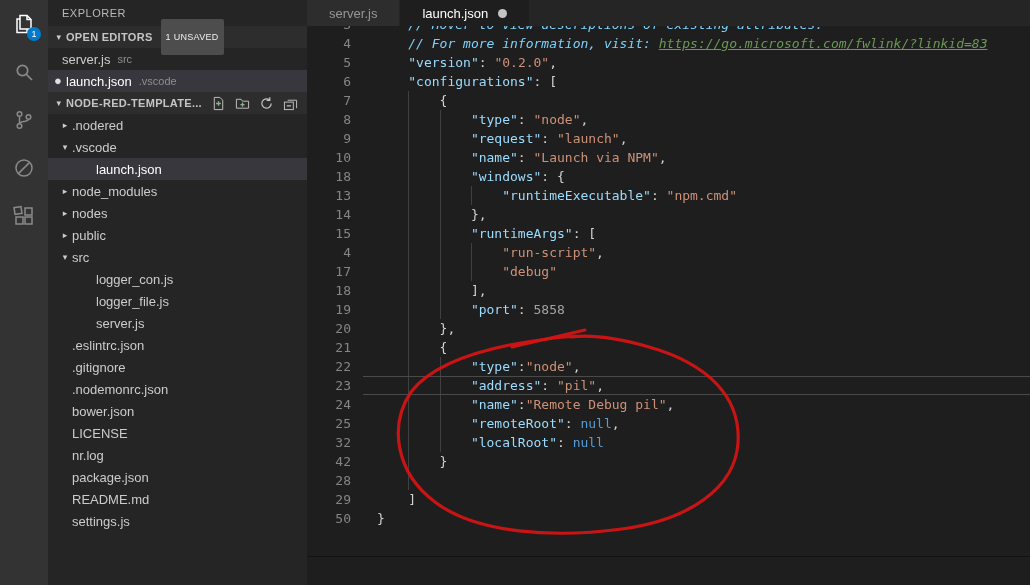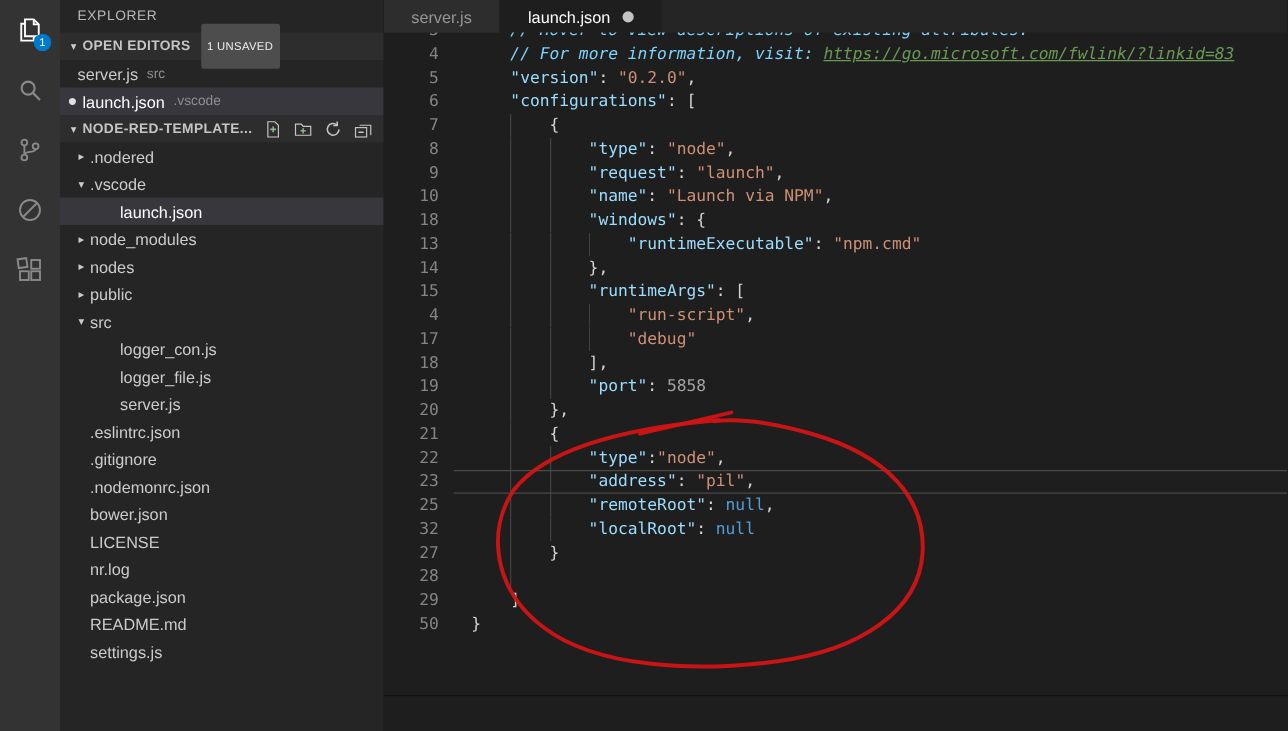--- a/index.html
+++ b/index.html
@@ -344,29 +344,33 @@
           </div>
           <div class="line">
             <div class="num">22</div>
             <div class="code"><span class="ind"></span><span class="ind guided"></span><span class="ind guided"></span><span class="tk-key">"type"</span><span class="tk-punct">:</span><span class="tk-str">"node"</span><span class="tk-punct">,</span></div>
           </div>
           <div class="line current">
             <div class="num">23</div>
             <div class="code"><span class="ind"></span><span class="ind guided"></span><span class="ind guided"></span><span class="tk-key">"address"</span><span class="tk-punct">: </span><span class="tk-str">"pil"</span><span class="tk-punct">,</span></div>
           </div>
           <div class="line">
+            <div class="num">24</div>
+            <div class="code"><span class="ind"></span><span class="ind guided"></span><span class="ind guided"></span><span class="tk-key">"name"</span><span class="tk-punct">:</span><span class="tk-str">"Remote Debug pil"</span><span class="tk-punct">,</span></div>
+          </div>
+          <div class="line">
             <div class="num">25</div>
             <div class="code"><span class="ind"></span><span class="ind guided"></span><span class="ind guided"></span><span class="tk-key">"remoteRoot"</span><span class="tk-punct">: </span><span class="tk-kw">null</span><span class="tk-punct">,</span></div>
           </div>
           <div class="line">
             <div class="num">32</div>
             <div class="code"><span class="ind"></span><span class="ind guided"></span><span class="ind guided"></span><span class="tk-key">"localRoot"</span><span class="tk-punct">: </span><span class="tk-kw">null</span></div>
           </div>
           <div class="line">
-            <div class="num">27</div>
+            <div class="num">42</div>
             <div class="code"><span class="ind"></span><span class="ind guided"></span><span class="tk-punct">}</span></div>
           </div>
           <div class="line">
             <div class="num">28</div>
             <div class="code"><span class="ind"></span><span class="ind guided"></span></div>
           </div>
           <div class="line">
             <div class="num">29</div>
             <div class="code"><span class="ind"></span><span class="tk-punct">]</span></div>
           </div>

